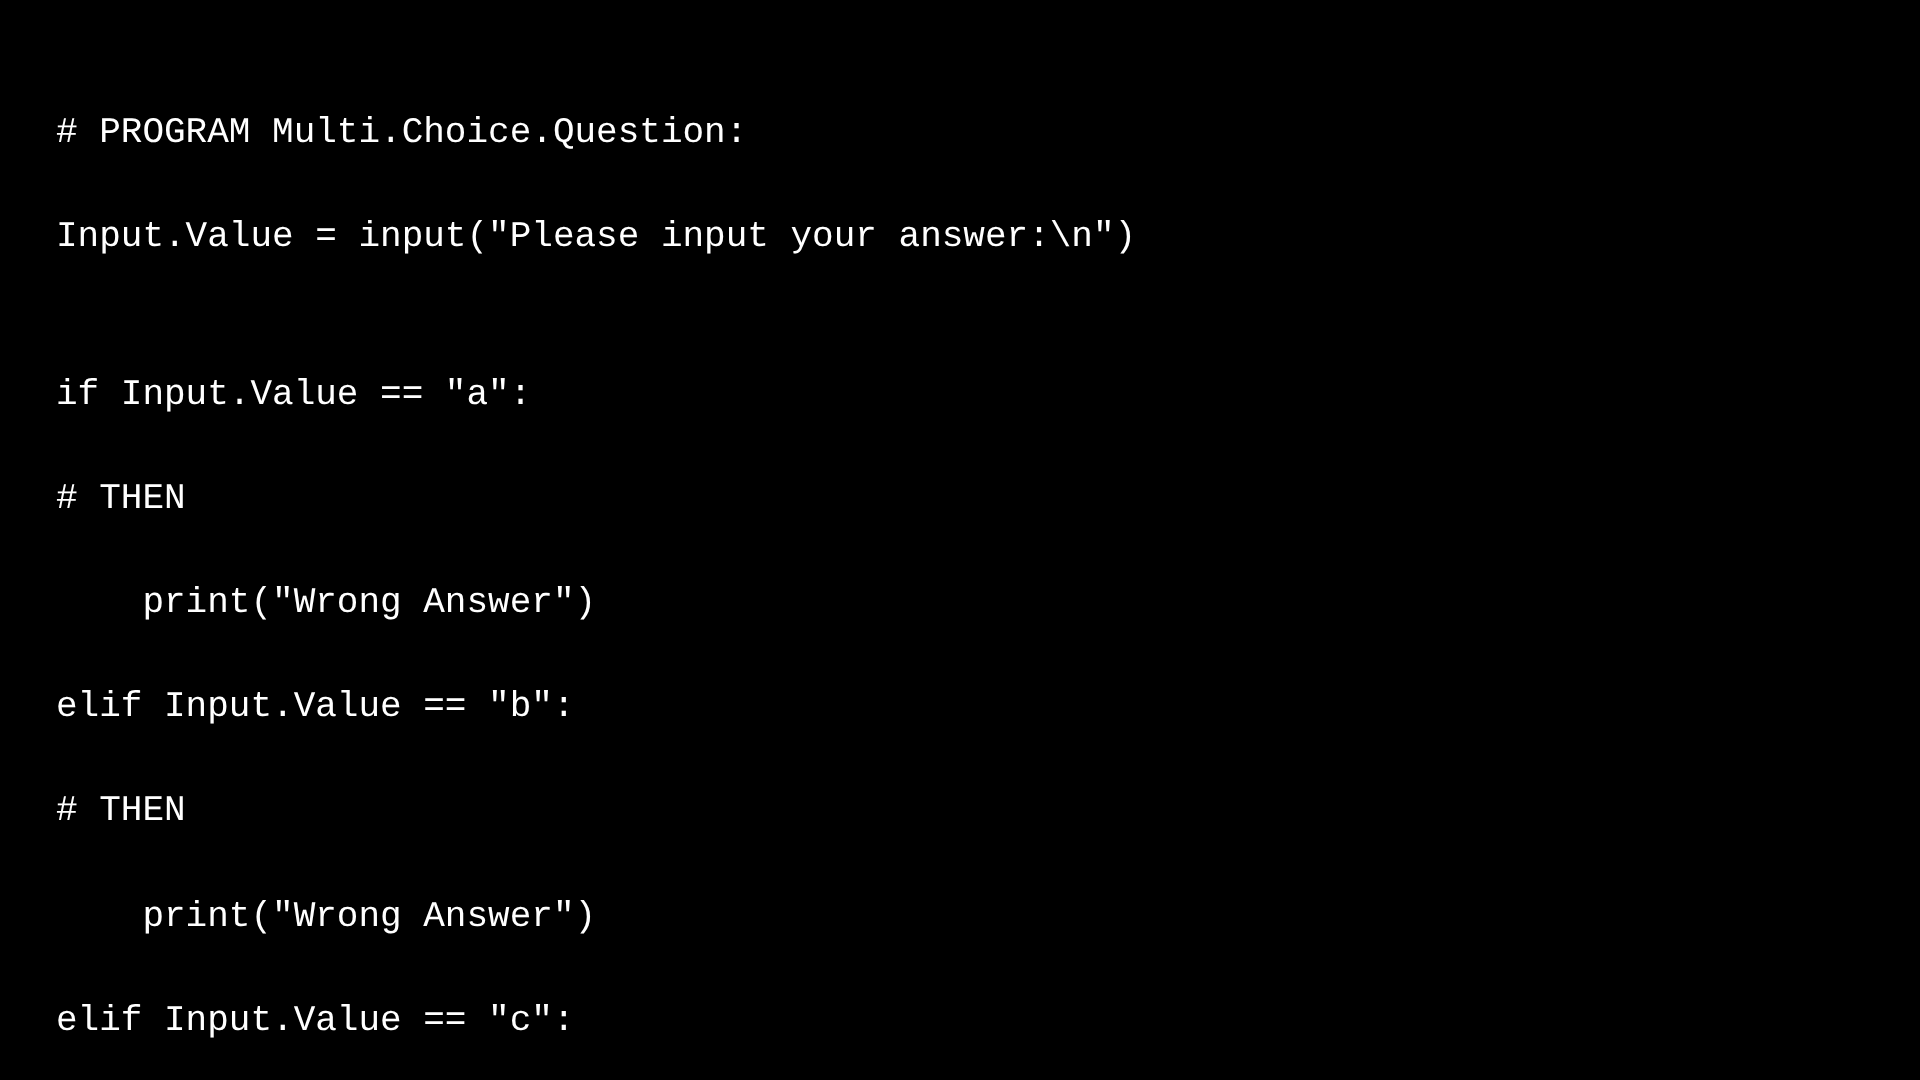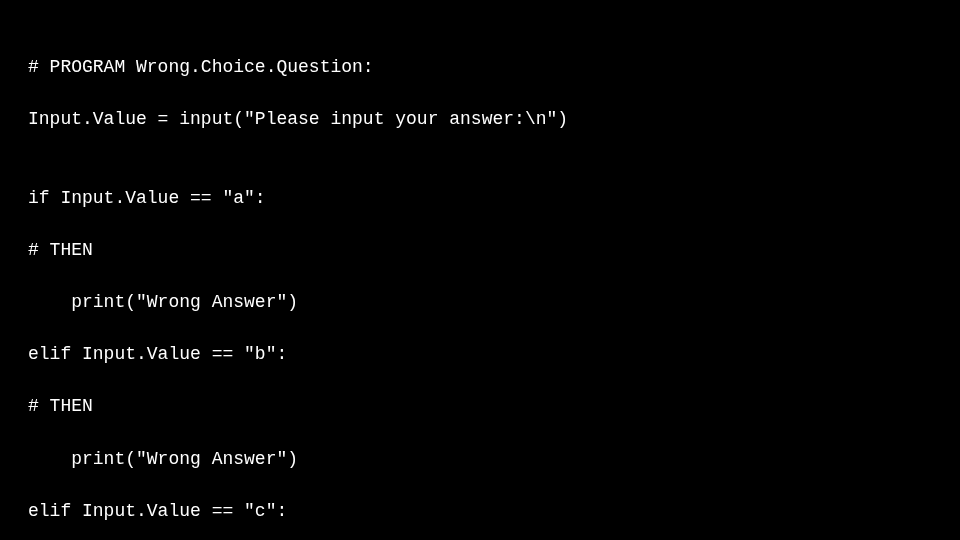--- a/index.html
+++ b/index.html
@@ -22,21 +22,21 @@
       white-space: pre;
     }
     .code-line {
       display: block;
     }
   </style>
 </head>
 <body>
 
 <div class="code-container">
-<span class="code-line"># PROGRAM Wrong.Choice.Question:</span>
+<span class="code-line"># PROGRAM Multi.Choice.Question:</span>
 <span class="code-line">Input.Value = input("Please input your answer:\n")</span>
 <span class="code-line"></span>
 <span class="code-line">if Input.Value == "a":</span>
 <span class="code-line"># THEN</span>
 <span class="code-line">    print("Wrong Answer")</span>
 <span class="code-line">elif Input.Value == "b":</span>
 <span class="code-line"># THEN</span>
 <span class="code-line">    print("Wrong Answer")</span>
 <span class="code-line">elif Input.Value == "c":</span>
 

